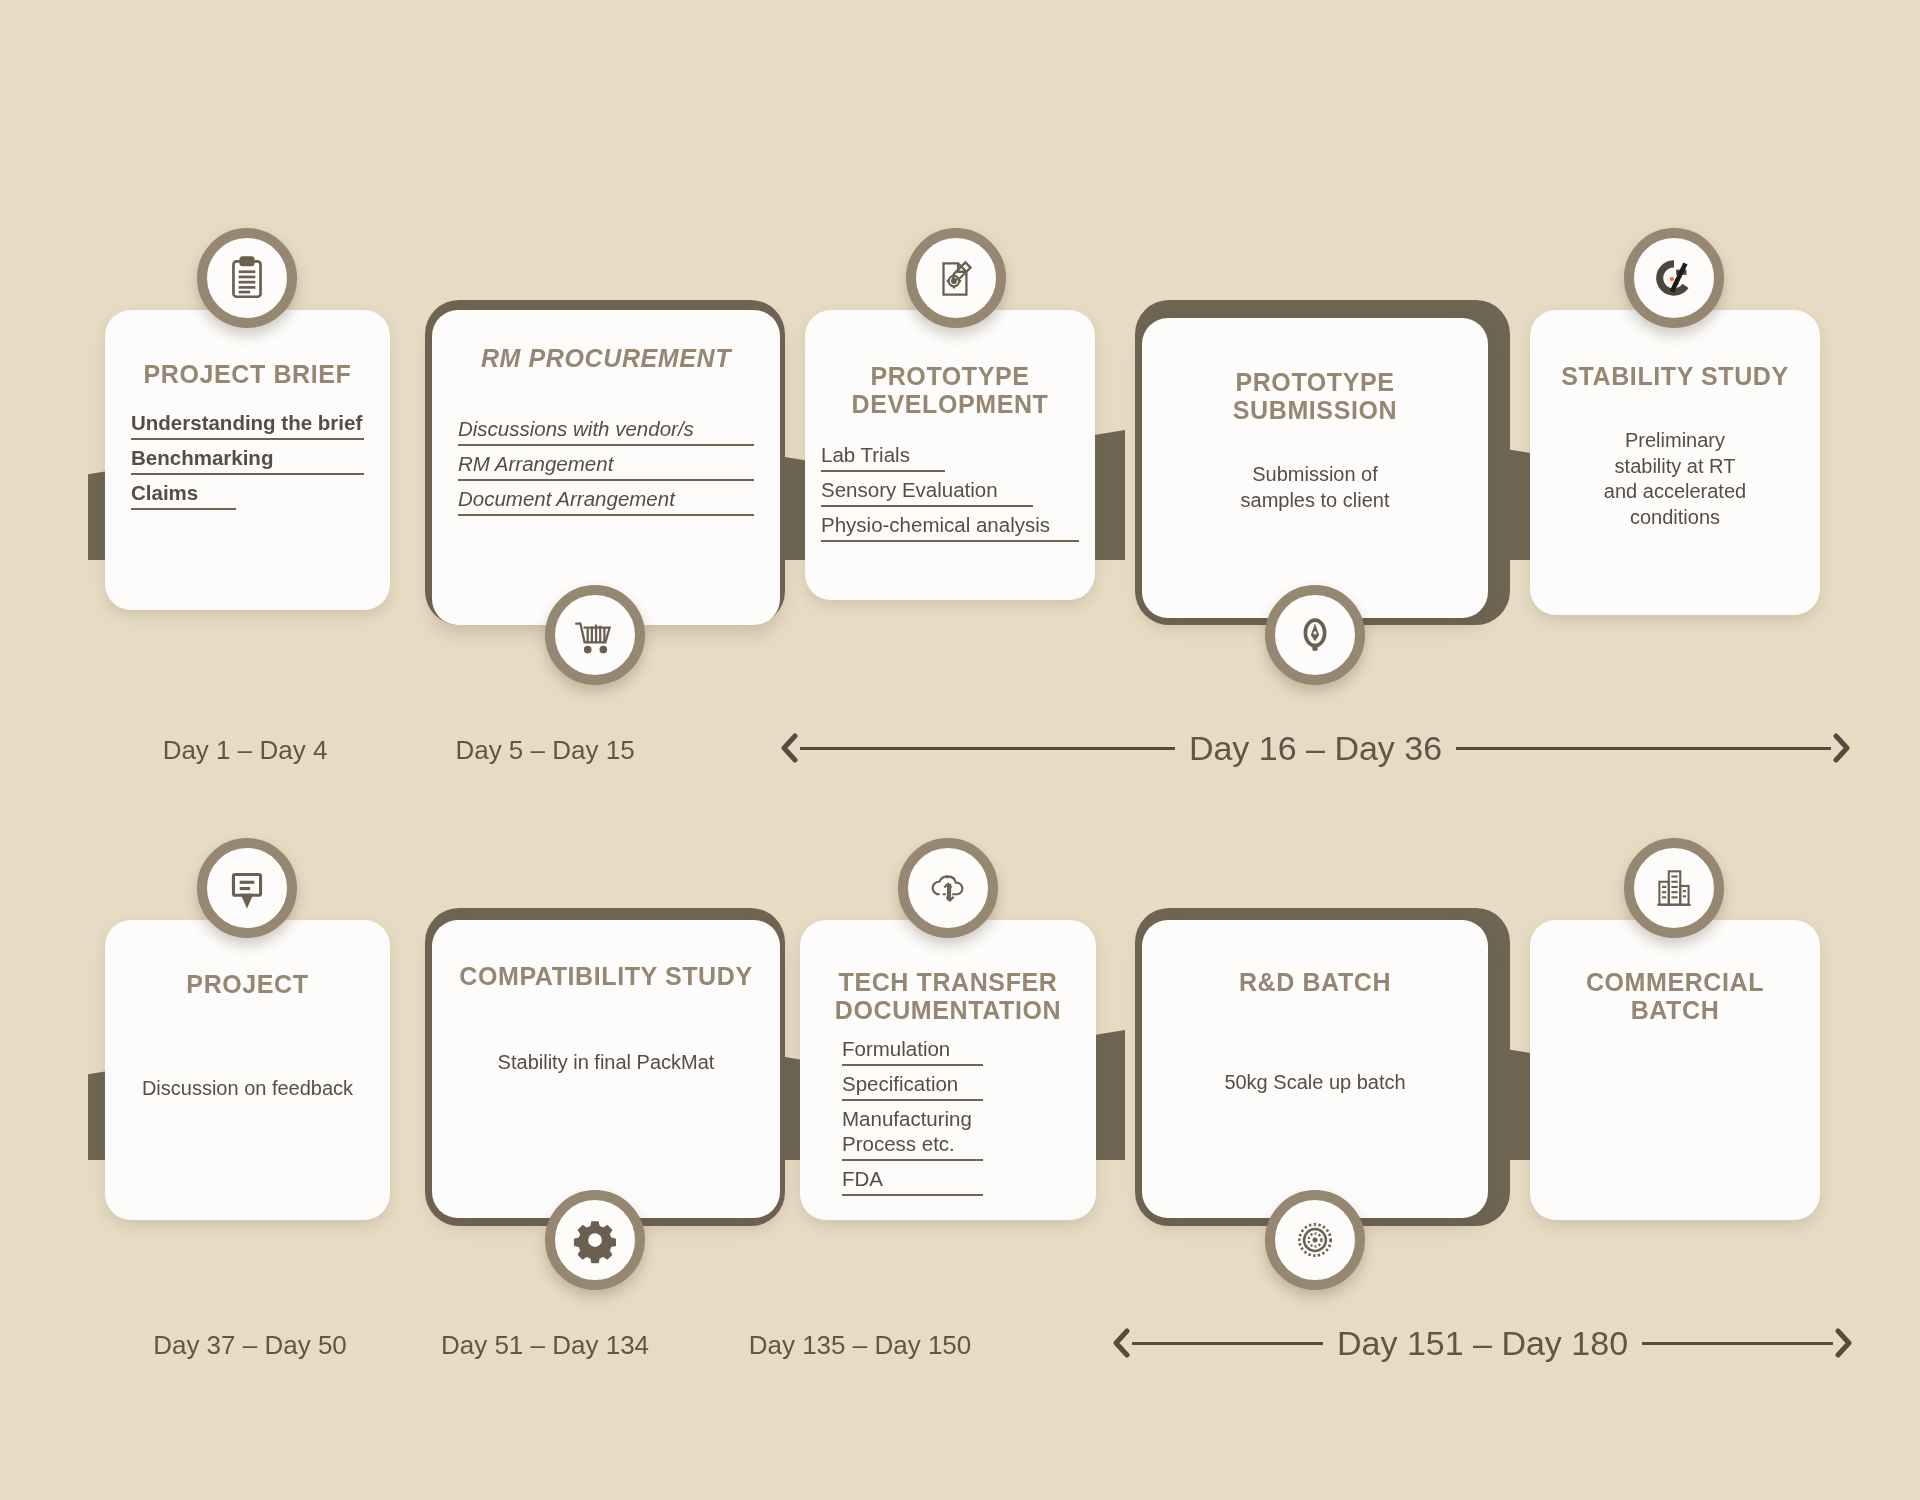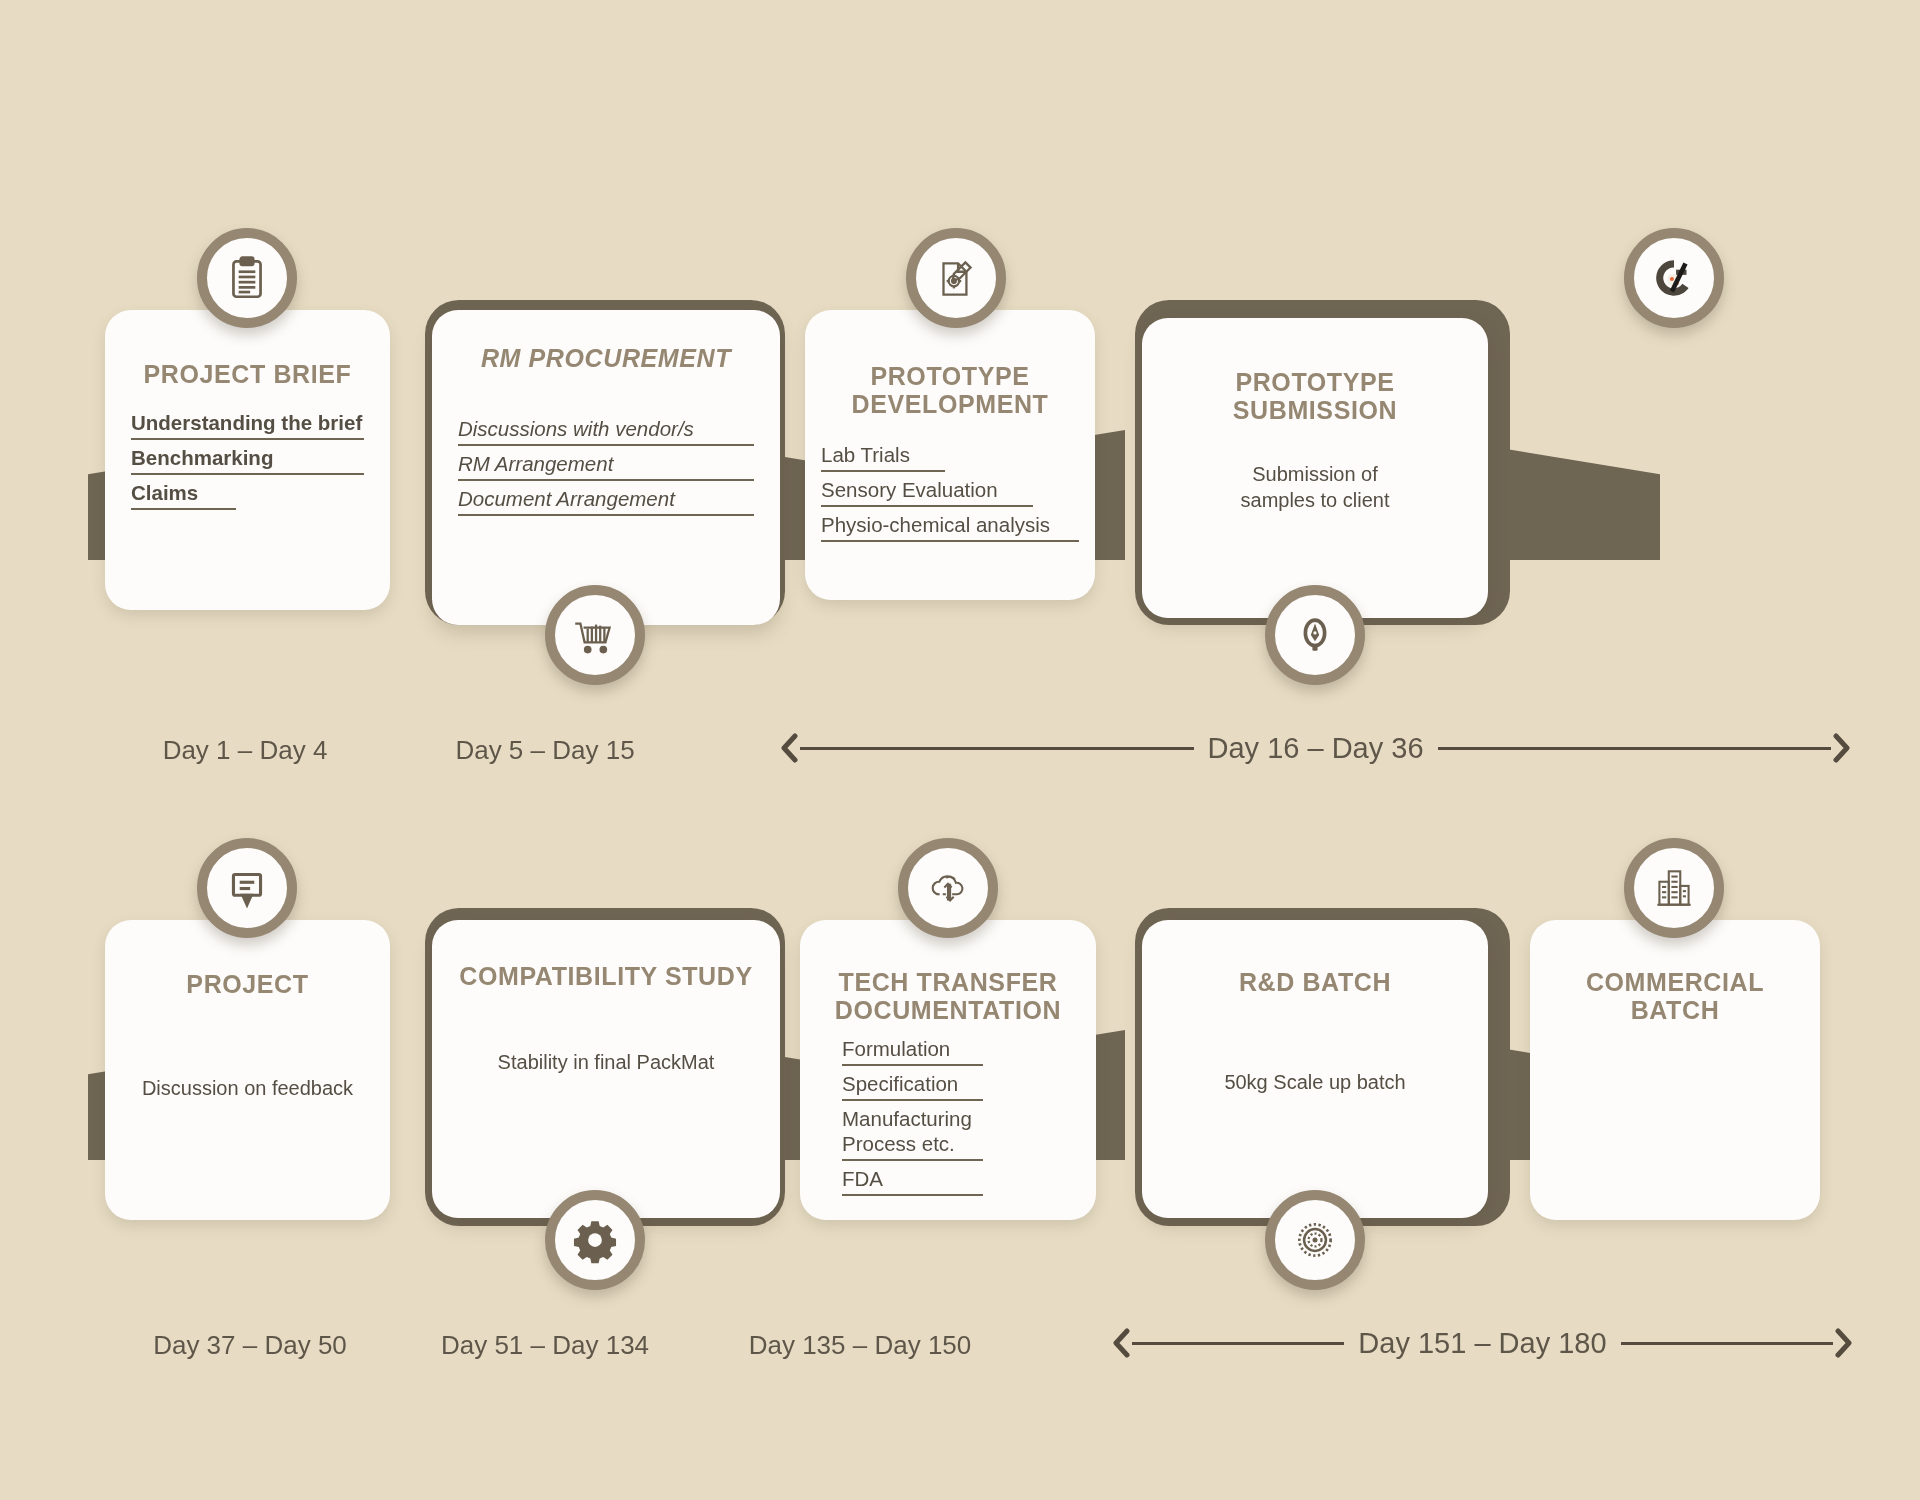--- a/index.html
+++ b/index.html
@@ -100,21 +100,21 @@
   }
   .arrow-wrap {
     position: absolute;
     display: flex;
     align-items: center;
     z-index: 5;
     height: 30px;
   }
   .arrow-line { height: 3px; background: #554c3f; flex: 1 1 auto; }
   .arrow-text {
-    color: #5f564a; font-size: 29px; white-space: nowrap;
+    color: #5f564a; font-size: 34px; white-space: nowrap;
     padding: 0 14px;
   }
   .chev { width: 22px; height: 30px; flex: 0 0 auto; }
 </style>
 </head>
 <body>
 
 <div class="stage">
 
   <div class="tail notch-l" style="left:88px; top:430px; width:270px; height:130px;"></div>
@@ -196,20 +196,27 @@
   <div class="icon-circle" style="left:1265px; top:585px;">
     <svg viewBox="0 0 48 48" fill="none" stroke="#6b6050" stroke-width="2.2">
       <ellipse cx="24" cy="22" rx="11" ry="14" fill="#6b6050" stroke="none"></ellipse>
       <ellipse cx="24" cy="22" rx="7.5" ry="10.5" fill="#fdfcfa" stroke="none"></ellipse>
       <path d="M24 13 l4 11 -4 6 -4 -6 z" fill="#6b6050" stroke="none"></path>
       <circle cx="24" cy="22" r="1.6" fill="#fdfcfa" stroke="none"></circle>
       <rect x="21.5" y="34" width="5" height="5" rx="1.2" fill="#6b6050" stroke="none"></rect>
     </svg>
   </div>
 
+  <div class="card" style="left:1530px; top:310px; width:290px; height:305px; padding-top:52px;">
+    <div class="card-title">STABILITY STUDY</div>
+    <div class="card-body" style="margin-top:38px; white-space:pre-line;">Preliminary
+stability at RT
+and accelerated
+conditions</div>
+  </div>
   <div class="icon-circle" style="left:1624px; top:228px;">
     <svg viewBox="0 0 48 48">
       <path d="M24 7 a17 17 0 1 0 14 26.5 l-6 -4 A10 10 0 1 1 24 14 z" fill="#4c463c"></path>
       <path d="M26 16 h10 v5 h-10 z" fill="#4c463c"></path>
       <path d="M19 21 q5 -3 9 2 q2 5 -2 8 q-6 2 -8 -3 q-1 -5 1 -7z" fill="#f5f0e6"></path>
       <circle cx="22" cy="25" r="2" fill="#e8683a"></circle>
       <circle cx="27" cy="29" r="1.6" fill="#e8683a"></circle>
       <circle cx="31" cy="19" r="1.6" fill="#e8683a"></circle>
       <path d="M33 9 l4 2 -13 27 -4 -2 z" fill="#1d1c1a"></path>
     </svg>

